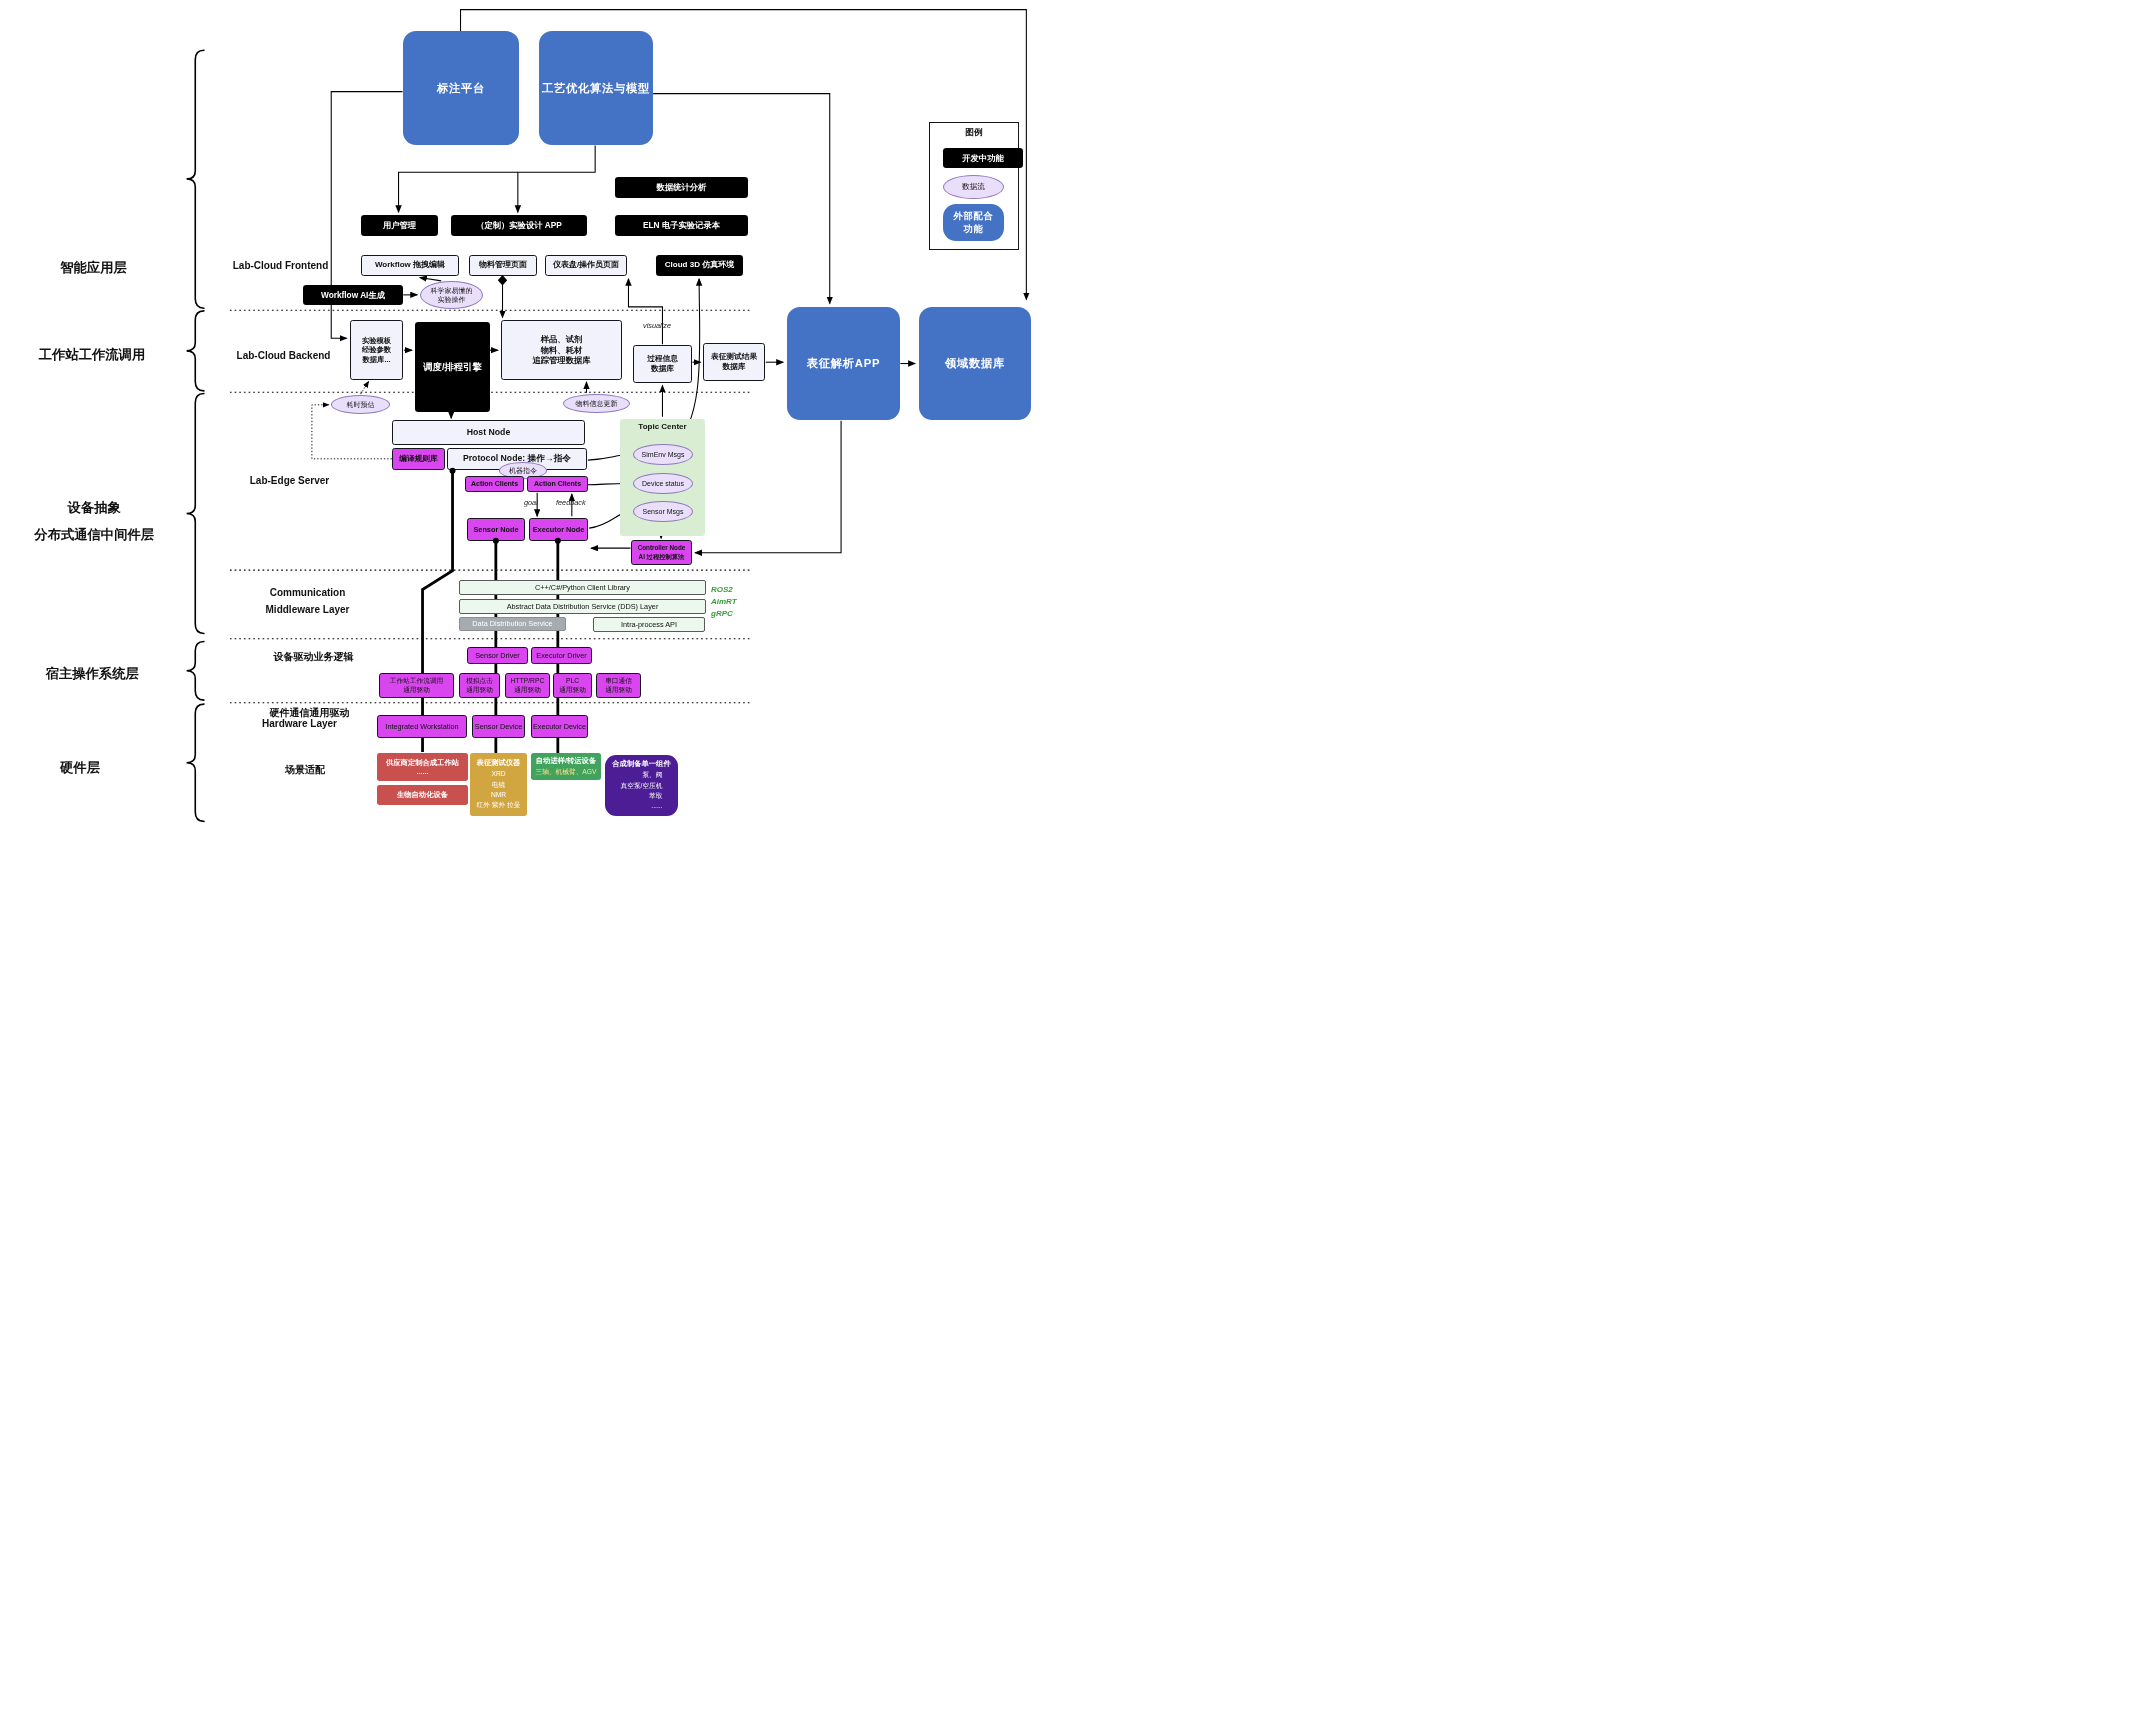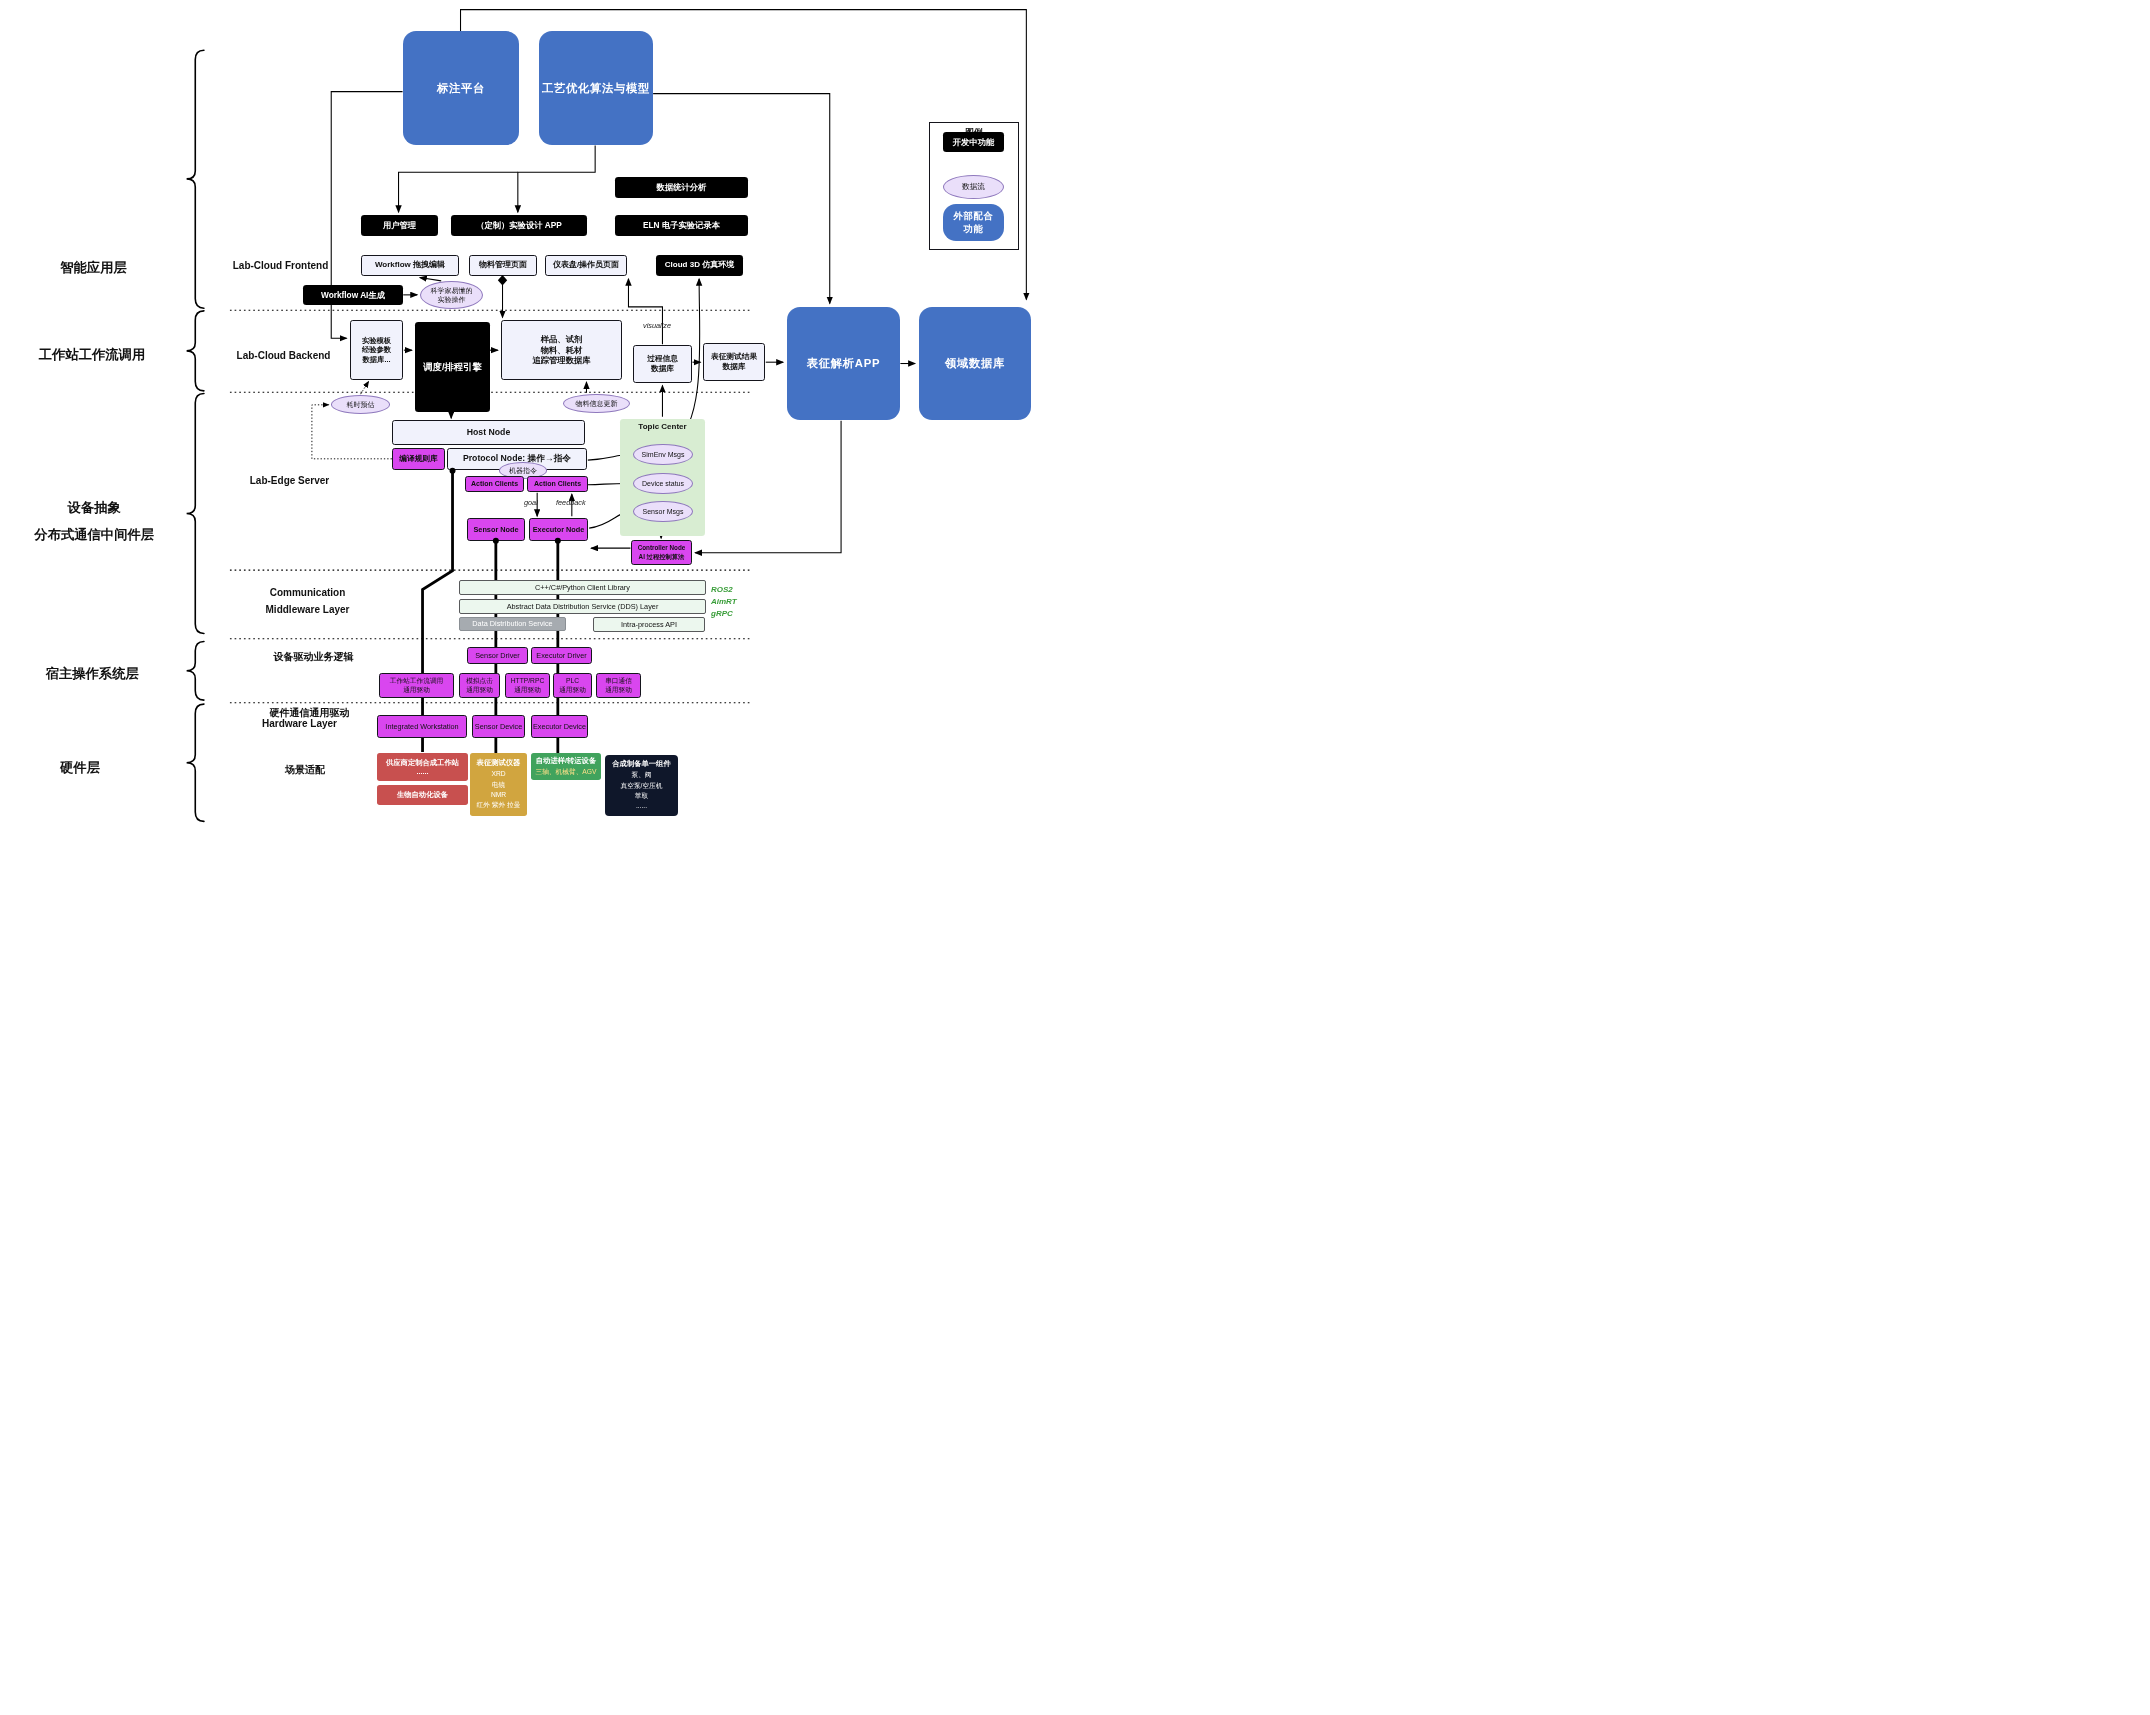--- a/index.html
+++ b/index.html
@@ -13,21 +13,21 @@
   .blue  { background:#4472c4; color:#fff; font-weight:700; border-radius:13px; font-size:11.3px; letter-spacing:0.7px; }
   .lav   { background:#f1f2fc; border:1px solid #15151c; border-radius:2.7px; font-size:7.7px; }
   .white { background:#d946ef; border:1px solid #15151c; border-radius:2.7px; font-size:7.3px; }
   .ell   { background:#eadffa; border:0.7px solid #8f79bd; border-radius:50%; font-size:7px; }
   .greenbg { background:#d8edd2; border-radius:3.3px; }
   .grow  { background:#ecf7ee; border:0.7px solid #58595b; border-radius:2px; font-size:7.3px; }
   .gray  { background:#a6abb0; border:0.7px solid #8a8f94; border-radius:2px; color:#fff; font-size:7.3px; }
   .red   { background:#c8504f; color:#fff; font-weight:700; border-radius:2.7px; font-size:7.3px; }
   .gold  { background:#d1a53f; color:#fff; border-radius:2.7px; }
   .grn1  { background:#41a35d; color:#fff; border-radius:2.7px; }
-  .grn2  { background:#0f172a; color:#fff; border-radius:4px; }
+  .grn2  { background:#4c1d95; color:#fff; border-radius:11px;text-align:right; }
   .sec   { position:absolute; font-weight:700; font-size:10px; text-align:center; white-space:pre-line; line-height:1.7; }
   .layerlbl { position:absolute; font-weight:700; font-size:13.3px; text-align:center; white-space:pre-line; line-height:2; }
   .flbl  { position:absolute; font-size:7.3px; color:#222;font-style:italic; }
   .gtxt  { color:#3a9e3a; font-weight:700; font-size:8px; }
   .ttl { font-weight:700; font-size:7.3px; }
   .sub { font-size:6.7px; line-height:1.55; }
 </style>
 </head>
 <body>
 
@@ -209,21 +209,21 @@
 萃取
 ......</div>
   </div>
 
   <div class="flbl" style="left:643px;top:321px">visualize</div>
   <div class="flbl" style="left:524px;top:498px">goal</div>
   <div class="flbl" style="left:556px;top:498px">feedback</div>
 
   <div class="box" style="left:929px;top:122px;width:90px;height:128px;border:1px solid #15151c;background:#fff"></div>
   <div class="box" style="left:929px;top:127px;width:90px;height:12px;font-weight:700;font-size:8.7px">图例</div>
-  <div class="box black" style="left:943px;top:132px;width:61px;height:20px">开发中功能</div>
+  <div class="box black" style="left:943px;top:148px;width:80px;height:20px">开发中功能</div>
   <div class="box ell" style="left:943px;top:175px;width:61px;height:24px;font-size:7.7px">数据流</div>
   <div class="box blue" style="left:943px;top:204px;width:61px;height:37px;font-size:9.3px">外部配合
 功能</div>
 
   <svg class="layer" width="1075" height="837" viewBox="0 0 1613 1255">
     <circle cx="679" cy="706" r="4.5" fill="#000"></circle>
     <circle cx="744" cy="811" r="4.5" fill="#000"></circle>
     <circle cx="837" cy="811" r="4.5" fill="#000"></circle>
     <polygon points="754,412 761,420 754,428 747,420" fill="#000"></polygon>
   </svg>

